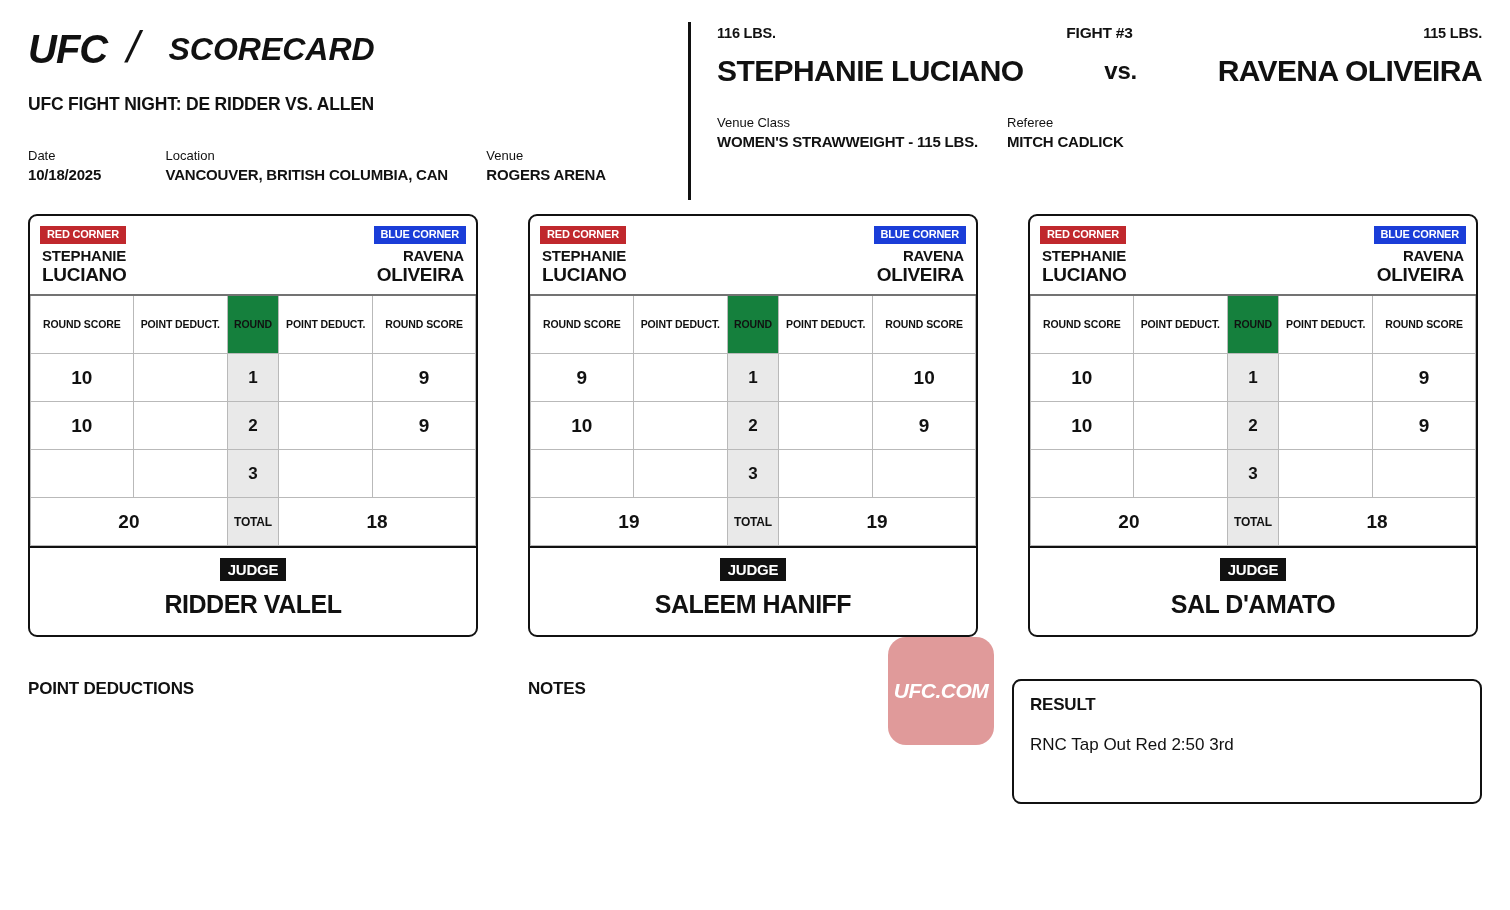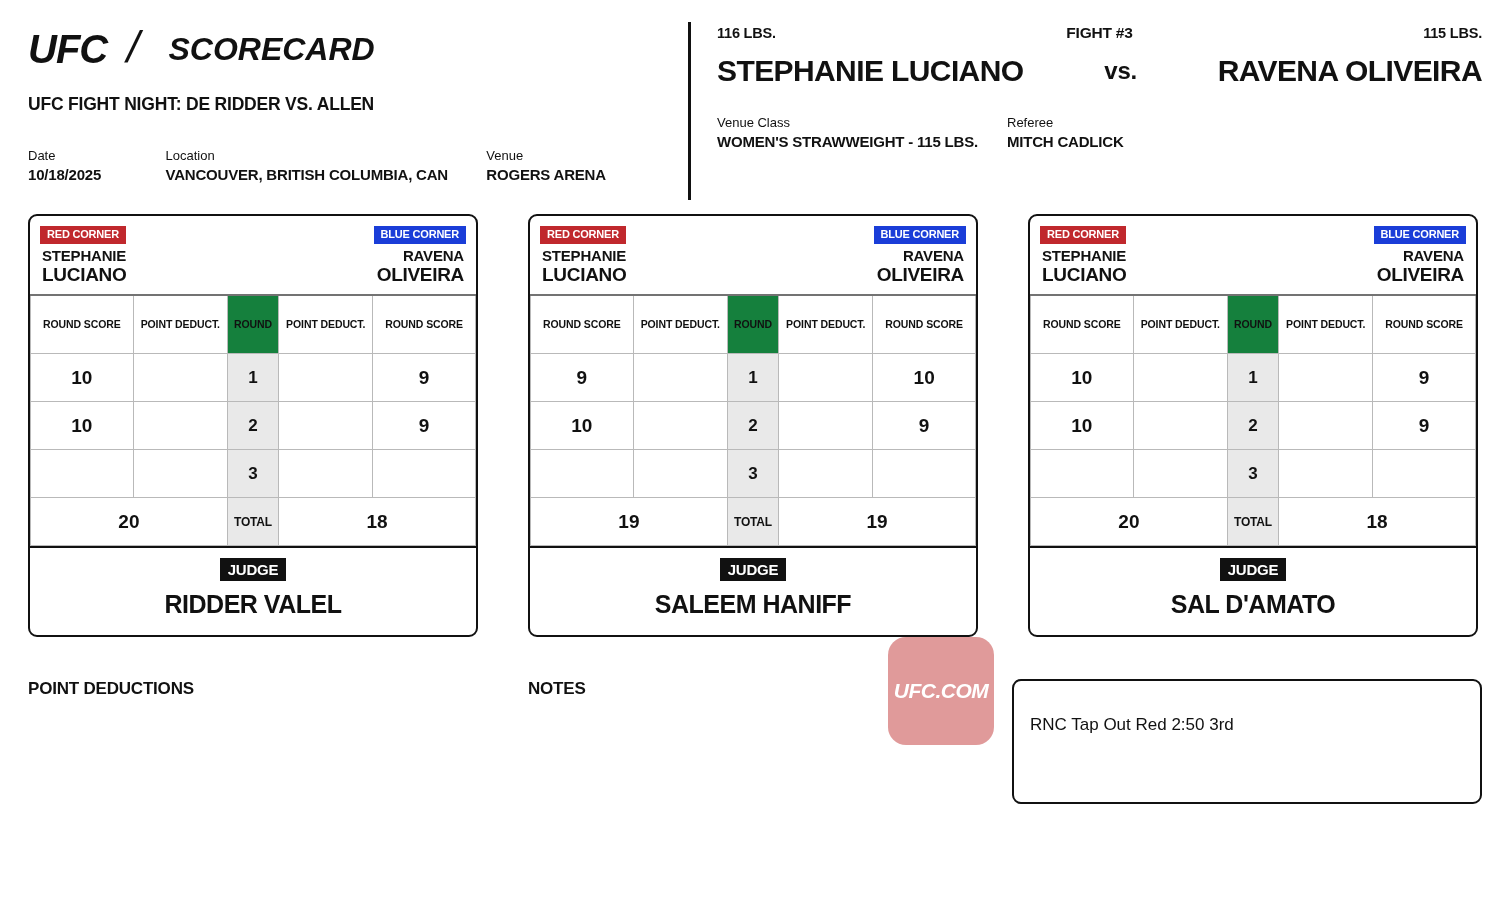--- a/index.html
+++ b/index.html
@@ -508,15 +508,16 @@
     <div></div>
   </div>
   <div class="notes-col">
     <div class="bottom-head">NOTES</div>
     <div></div>
   </div>
   <div class="ufc-badge">
     <span>UFC.COM</span>
   </div>
   <div class="result-box">
+    <div class="result-title">RESULT</div>
     <div class="result-text">RNC Tap Out Red 2:50 3rd</div>
   </div>
 </div>
 
 </body></html>

